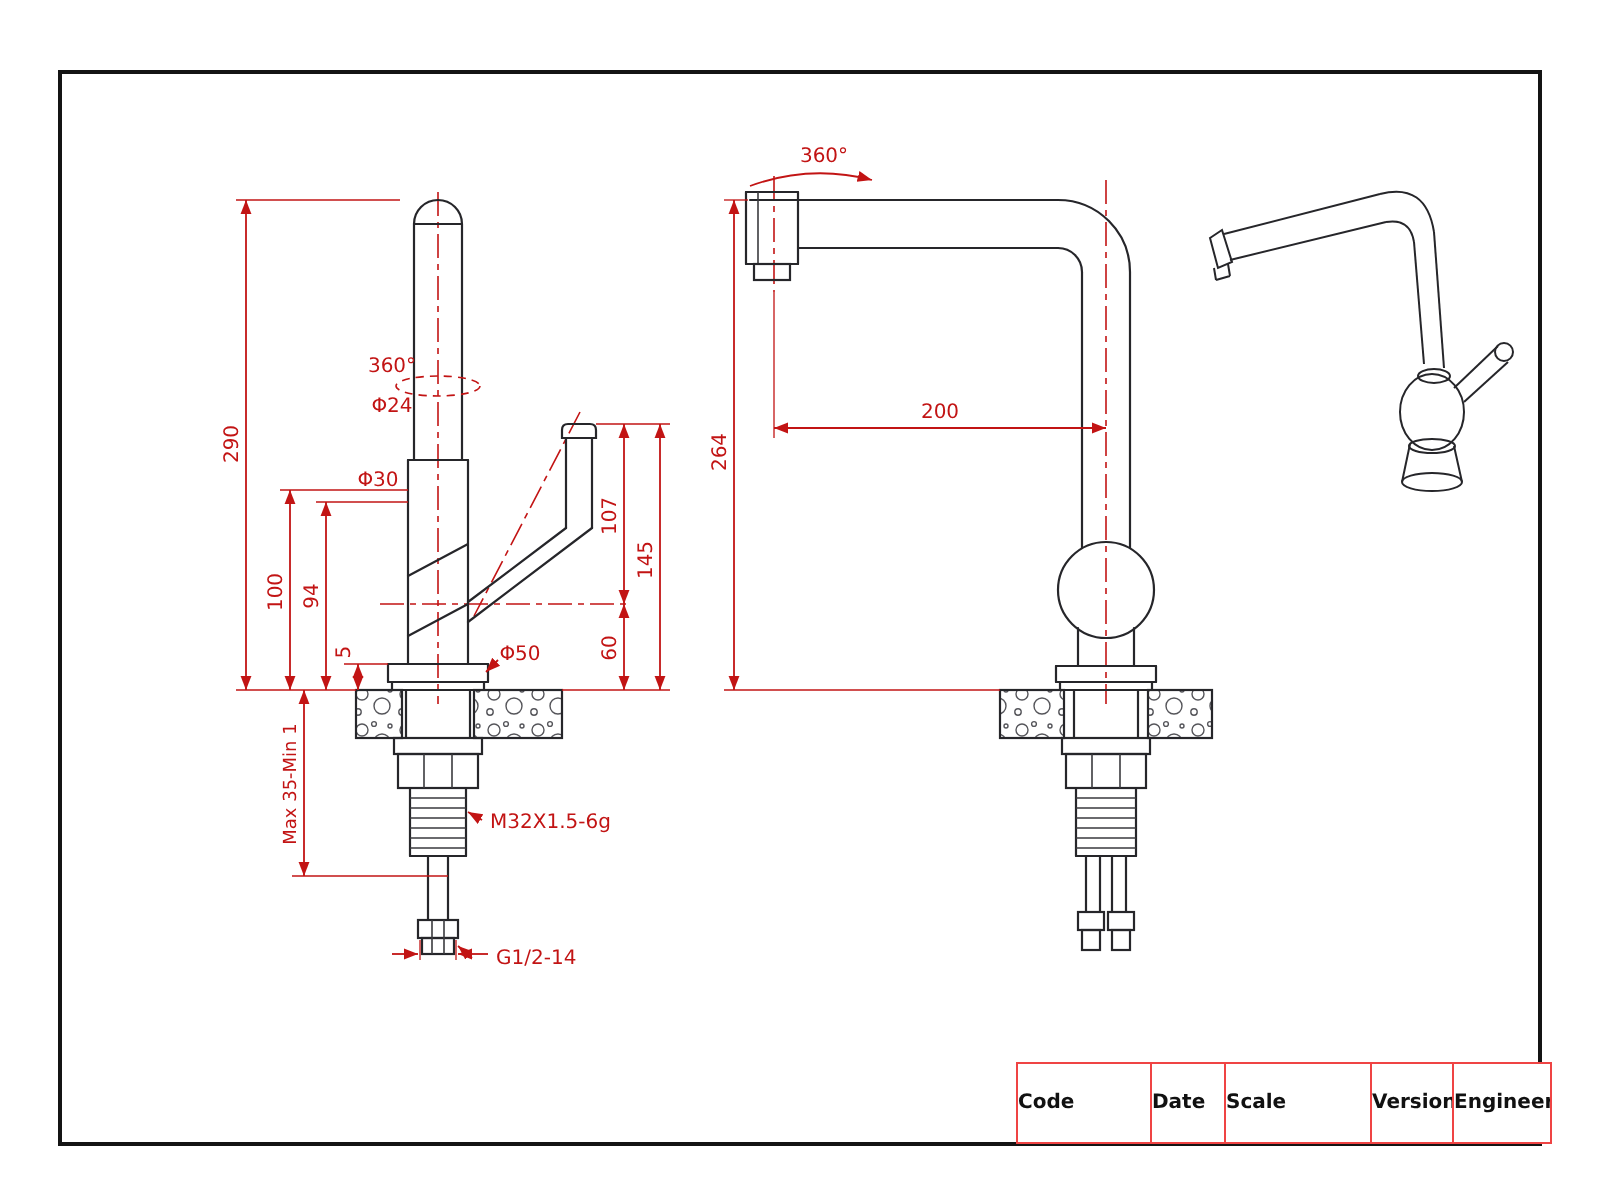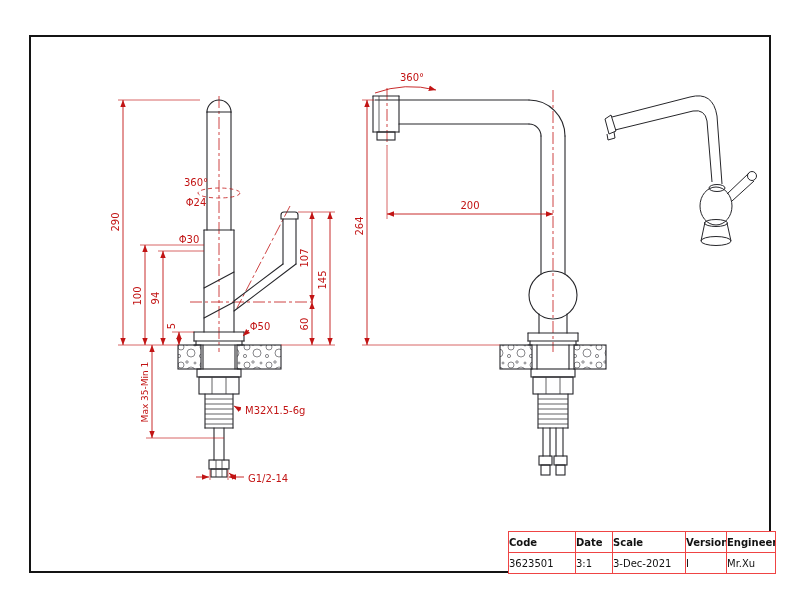--- a/index.html
+++ b/index.html
@@ -258,23 +258,16 @@
 
 <table class="title-block">
   <tbody>
         <tr class="hdr">
     <td style="width:66px">Code</td>
     <td style="width:36px">Date</td>
     <td style="width:72px">Scale</td>
     <td style="width:40px">Version</td>
     <td style="width:48px">Engineer</td>
   </tr>
-  <tr>
-    <td>3623501</td>
-    <td>3:1</td>
-    <td>3-Dec-2021</td>
-    <td>I</td>
-    <td>Mr.Xu</td>
-  </tr>
 </tbody>
     </table>
 
 </div>
 
 </body></html>

